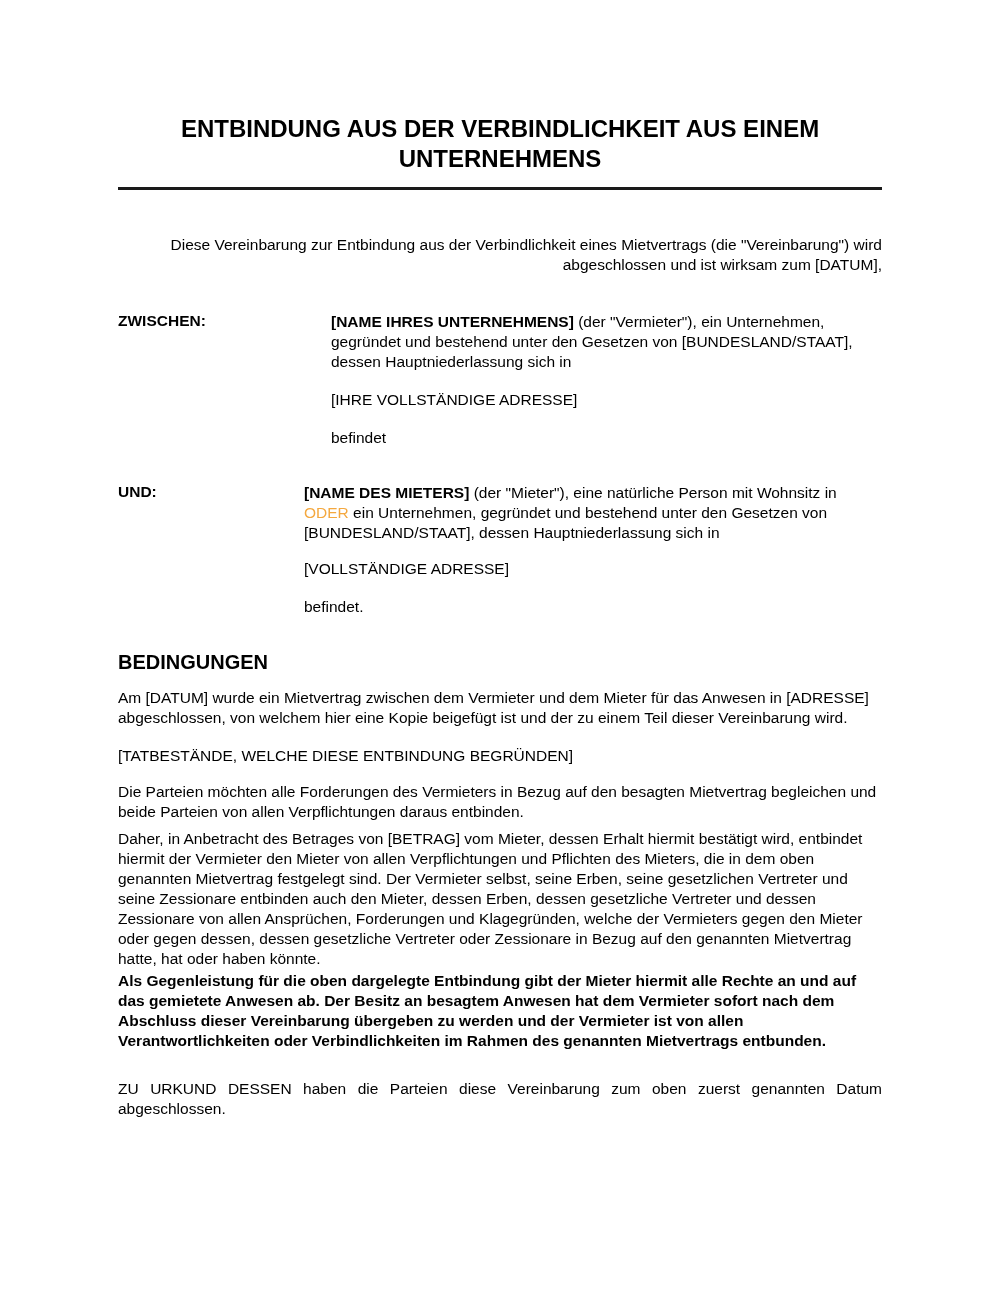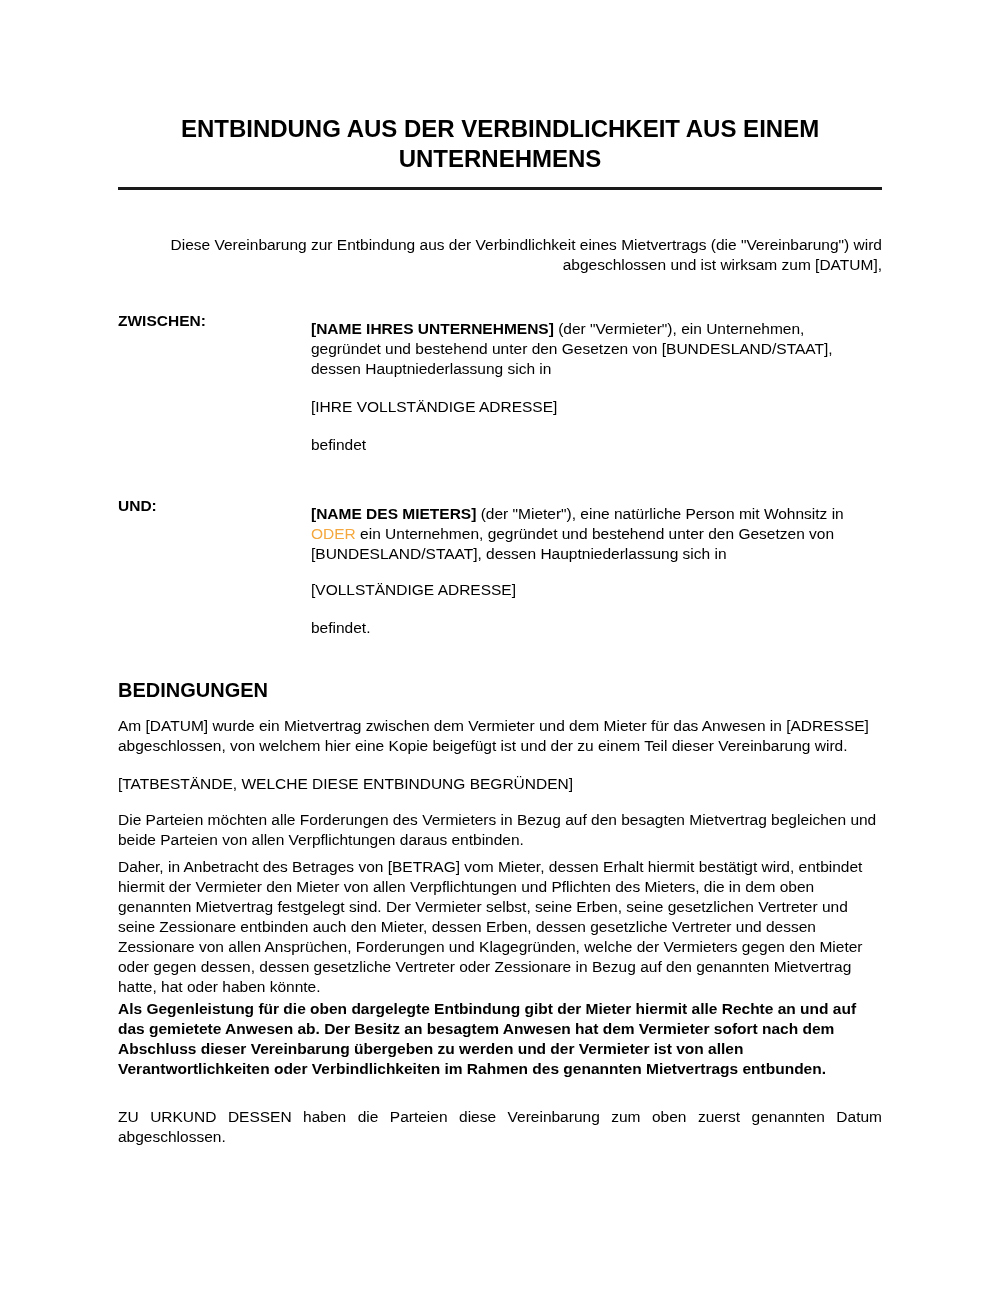--- a/index.html
+++ b/index.html
@@ -24,25 +24,25 @@
     text-align: center;
     margin: 0;
   }
   .title-rule {
     border: 0;
     border-top: 3px solid #1a1a1a;
     margin: 13px 0 0 0;
   }
   .intro { margin: 45px 0 8px 0; text-align: right; }
   .party { display: flex; }
-  .party.landlord { margin-top: 36px; }
+  .party.landlord { margin-top: 36px; gap: 27px; }
   .party.tenant   { margin-top: 33px; }
   .party-label { flex: none; width: 185px; font-weight: bold; }
   .party-content { flex: 1; }
-  .party-content p { margin: 8px; }
+  .party-content p { margin: 1px; }
   .party-content p.addr  { margin-top: 18px; }
   .party-content p.close { margin-top: 18px; }
   .bold { font-weight: bold; }
   .terms-heading {
     font-weight: bold;
     font-size: 20px;
     margin: 34px 0 0 0;
   }
   .terms p { margin: 16px 0 0 0; }
   .terms p.p-facts   { margin-top: 18px; }

